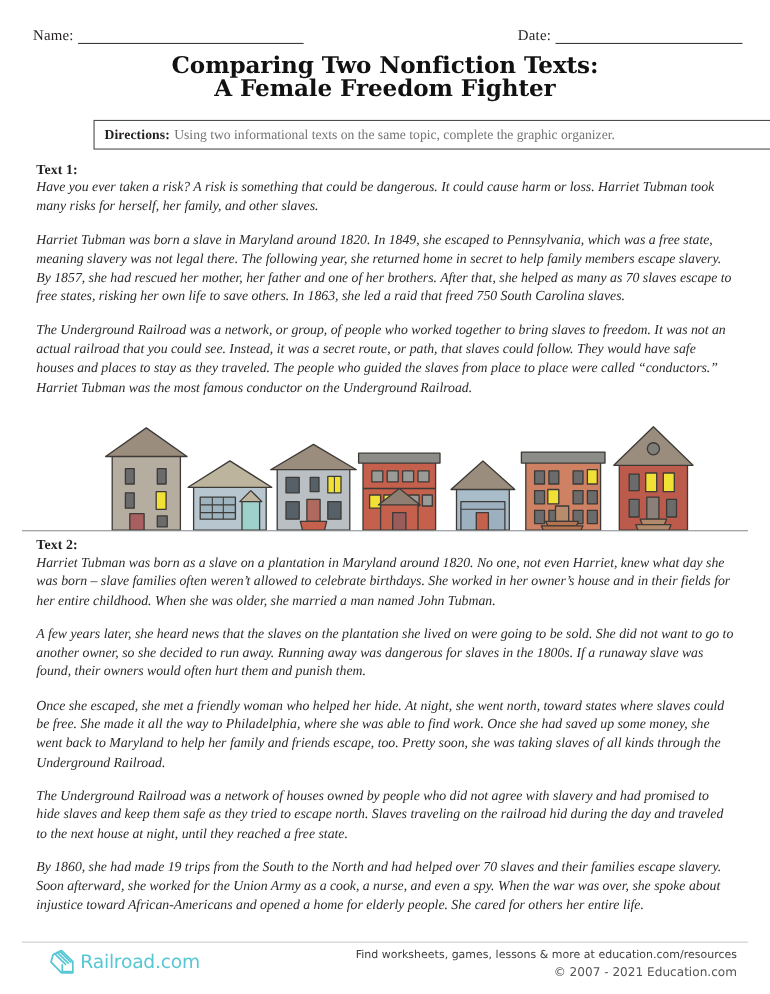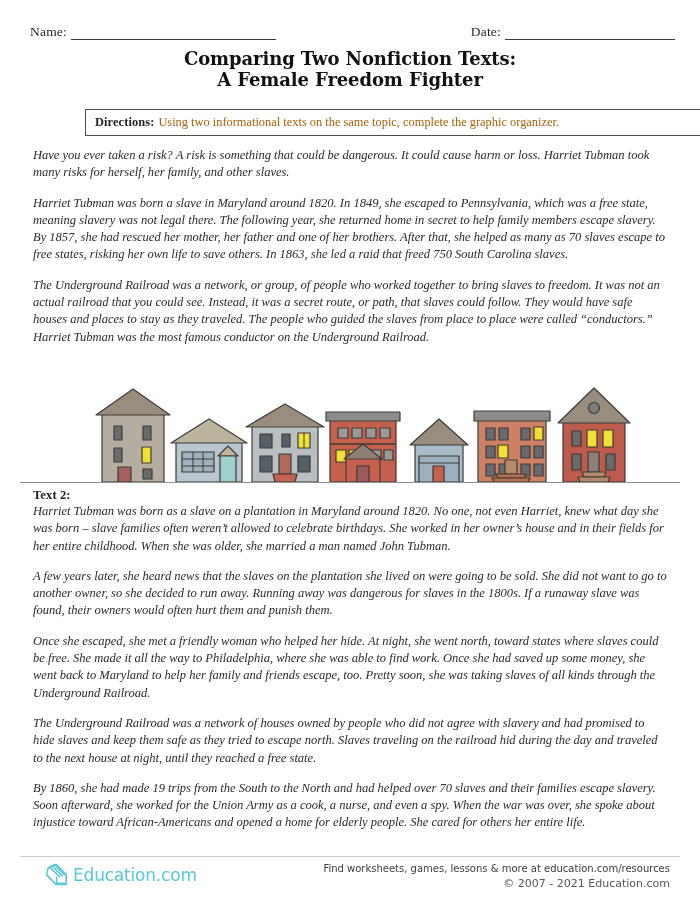--- a/index.html
+++ b/index.html
@@ -41,42 +41,42 @@
   .nd-date-rule { width: 170px; }
 
   
   .title {
     position: absolute;
     left: 0; top: 48px;
     width: 700px;
     text-align: center;
     font-family: "DejaVu Serif", "Liberation Serif", serif;
     font-weight: bold;
-    font-size: 18px;
+    font-size: 21px;
     line-height: 21px;
     letter-spacing: -0.1px;
     color: #111111;
   }
   .title-line { display: block; }
 
   
   .directions {
     position: absolute;
     left: 85px; top: 109px;
     width: 620px;
     height: 27px;
     border: 1.2px solid #4d4d4d;
     display: flex;
     align-items: center;
     padding: 0 9px;
     font-size: 12.4px;
     background: #fff;
   }
   .directions b { font-weight: bold; padding-right: 4px; letter-spacing: .1px; }
-  .directions span.d-body { color: #a16207; }
+  .directions span.d-body { color: #737373; }
 
   
   .sec-label {
     font-weight: bold;
     font-size: 12.6px;
     letter-spacing: .1px;
     margin: 0;
   }
   .para {
     font-size: 12.55px;
@@ -165,20 +165,21 @@
     <span class="title-line">Comparing Two Nonfiction Texts:</span>
     <span class="title-line">A Female Freedom Fighter</span>
   </div>
 
   <div class="directions">
     <b>Directions:</b>
     <span class="d-body">Using two informational texts on the same topic, complete the graphic organizer.</span>
   </div>
 
   <div id="text1-block">
+    <p class="sec-label">Text 1:</p>
     <p class="para">Have you ever taken a risk? A risk is something that could be dangerous. It could cause harm or loss. Harriet Tubman took many risks for herself, her family, and other slaves.</p>
     <div class="gap"></div>
     <p class="para">Harriet Tubman was born a slave in Maryland around 1820. In 1849, she escaped to Pennsylvania, which was a free state, meaning slavery was not legal there. The following year, she returned home in secret to help family members escape slavery. By 1857, she had rescued her mother, her father and one of her brothers. After that, she helped as many as 70 slaves escape to free states, risking her own life to save others. In 1863, she led a raid that freed 750 South Carolina slaves.</p>
     <div class="gap"></div>
     <p class="para">The Underground Railroad was a network, or group, of people who worked together to bring slaves to freedom. It was not an actual railroad that you could see. Instead, it was a secret route, or path, that slaves could follow. They would have safe houses and places to stay as they traveled. The people who guided the slaves from place to place were called “conductors.” Harriet Tubman was the most famous conductor on the Underground Railroad.</p>
   </div>
 
   <div class="illus">
     <svg width="645" height="98" viewBox="0 0 645 98" xmlns="http://www.w3.org/2000/svg">
       <g stroke="#3d3a37" stroke-width="1.2" stroke-linejoin="round">
@@ -304,21 +305,21 @@
   <div class="logo">
     <svg width="26" height="26" viewBox="0 0 26 26">
       <g fill="none" stroke="#57c7d4" stroke-width="1.6" stroke-linejoin="round" stroke-linecap="round">
         <path d="M4.2 6.0 L12.0 2.2 L22.2 12.2 L22.2 22.4 L12.0 22.4 L2.4 12.6 Z" fill="#ffffff"></path>
         <path d="M5.6 5.0 L15.6 14.8"></path>
         <path d="M8.0 3.8 L18.0 13.6"></path>
         <path d="M10.4 2.8 L20.4 12.6"></path>
         <path d="M12.6 15.2 L12.6 21.4 L20.6 21.4"></path>
       </g>
     </svg>
-    <span class="logo-word">Education.com</span>
+    <span class="logo-word">Railroad.com</span>
   </div>
 
   <div class="footer-text">
     <div class="footer-line1">Find worksheets, games, lessons &amp; more at education.com/resources</div>
     <div class="footer-line2">© 2007 - 2021 Education.com</div>
   </div>
 
 </div>
 
 </body></html>

